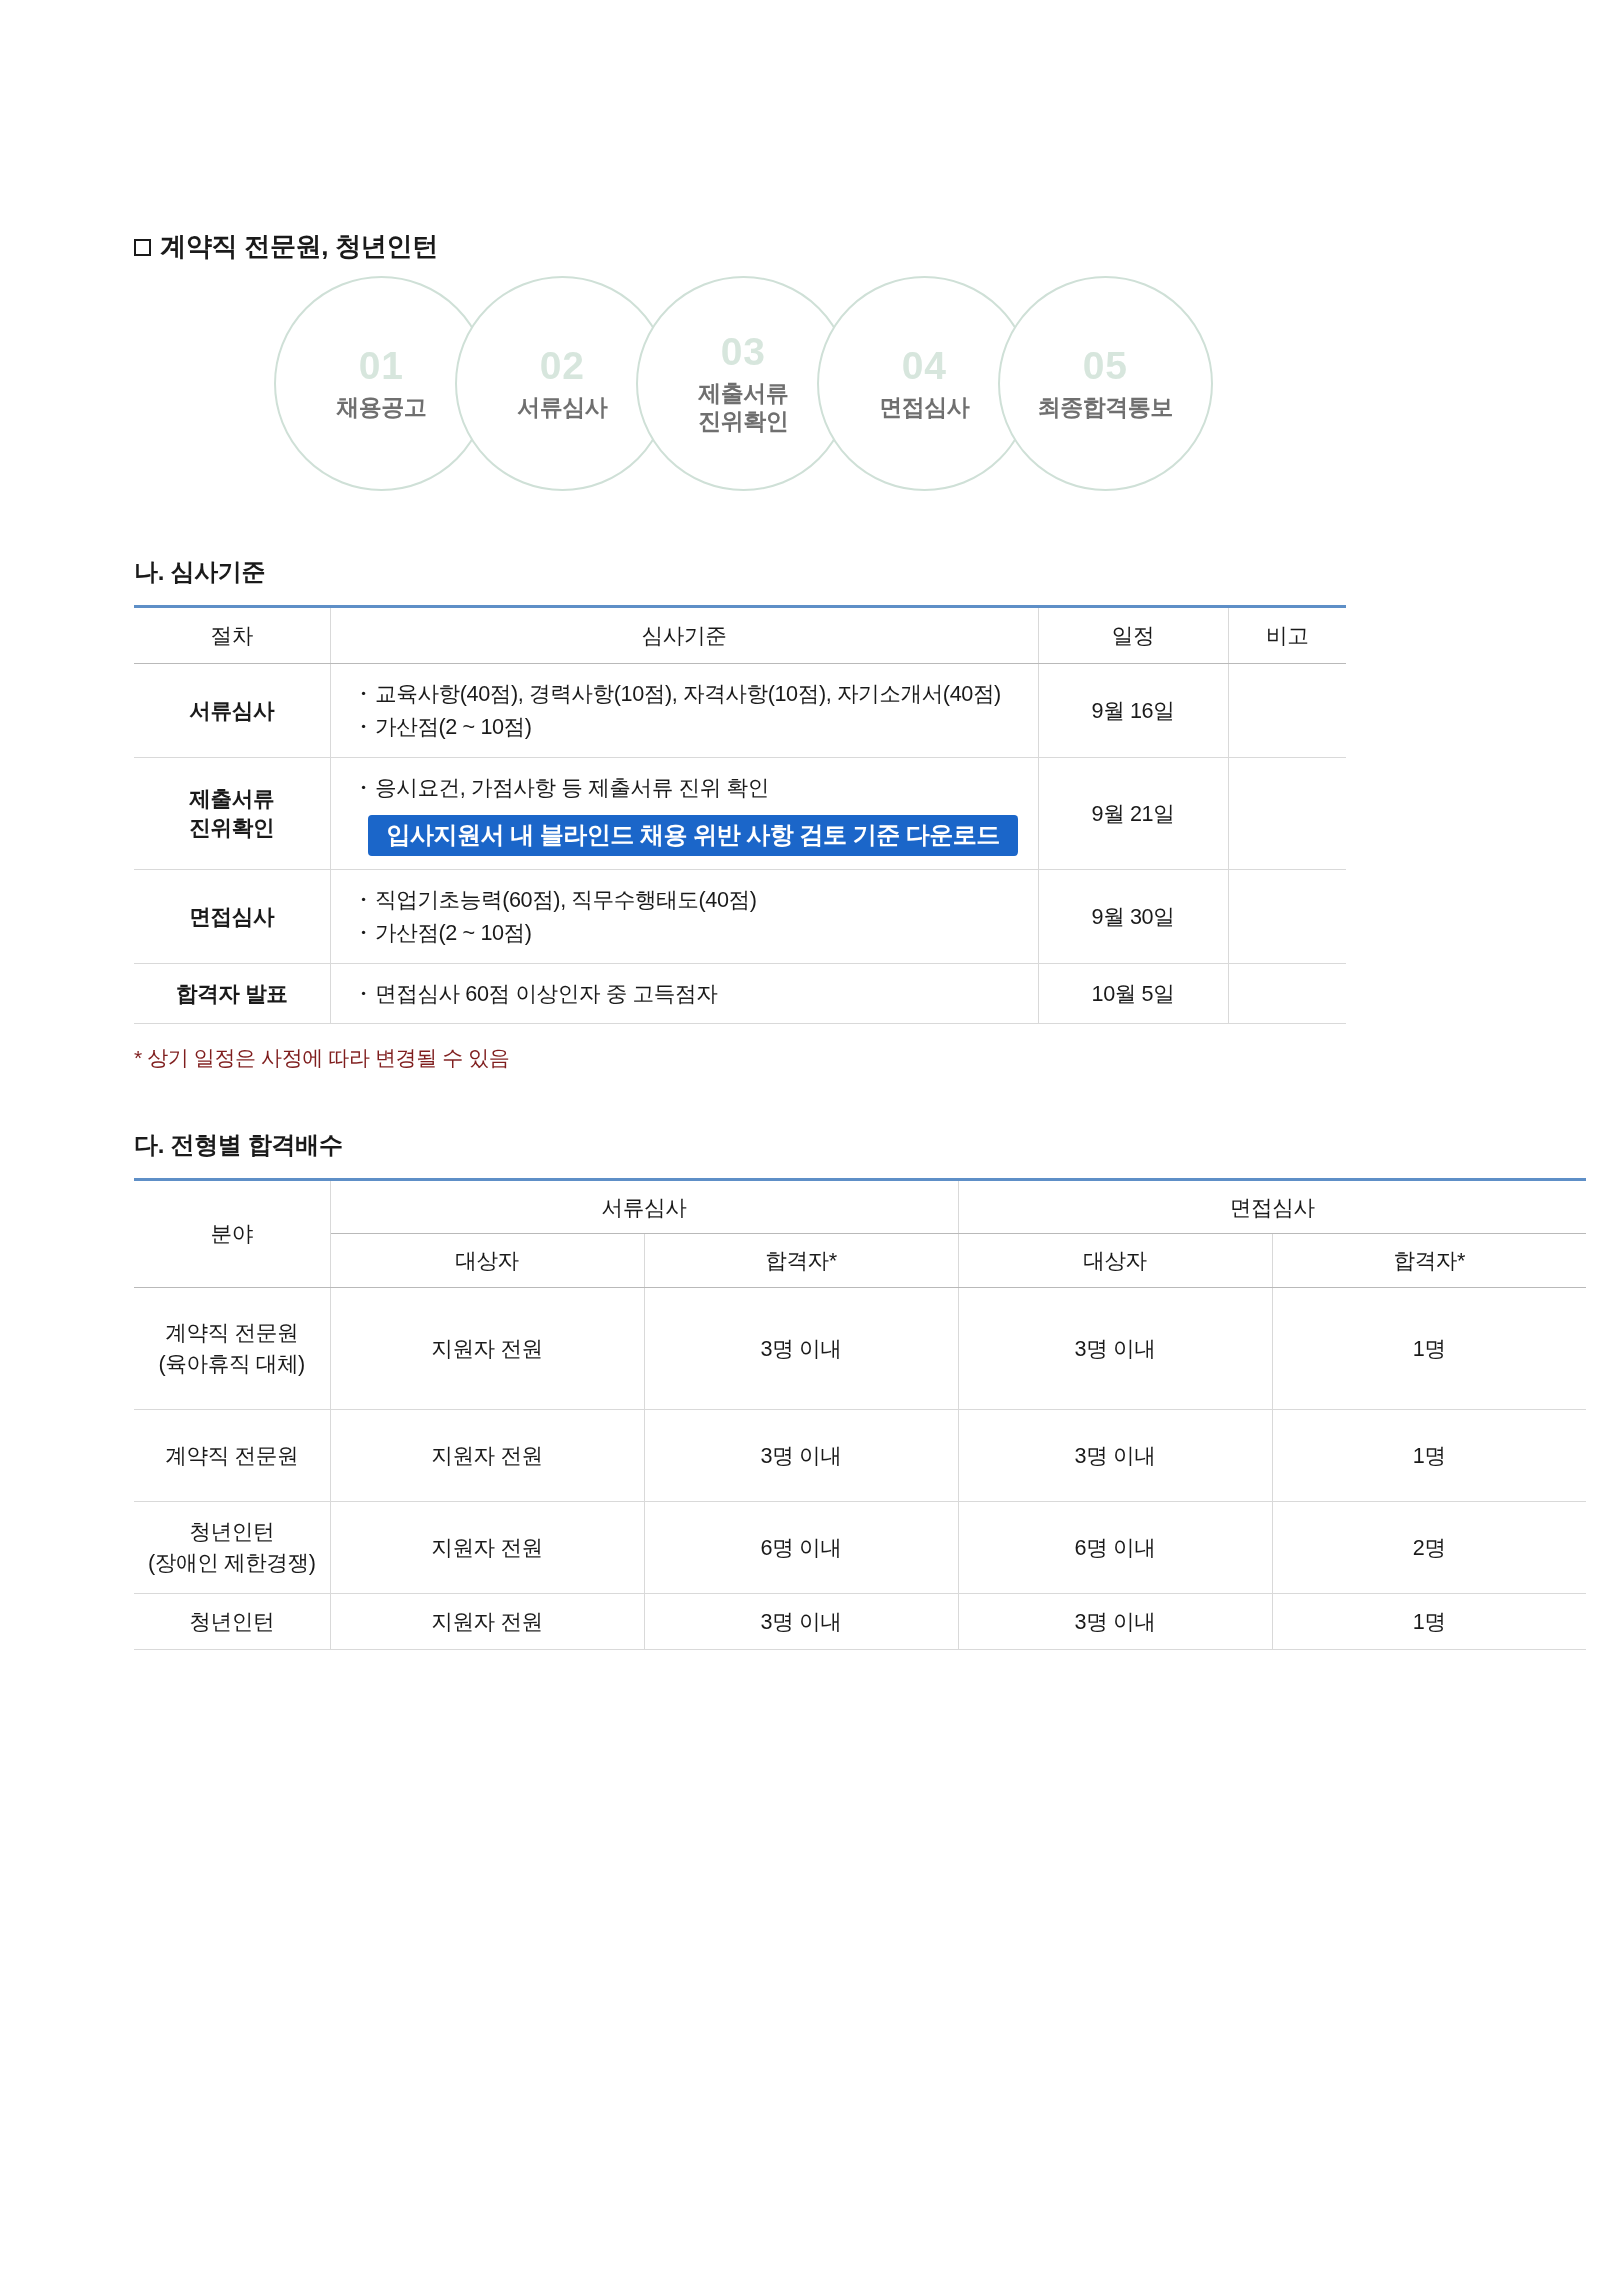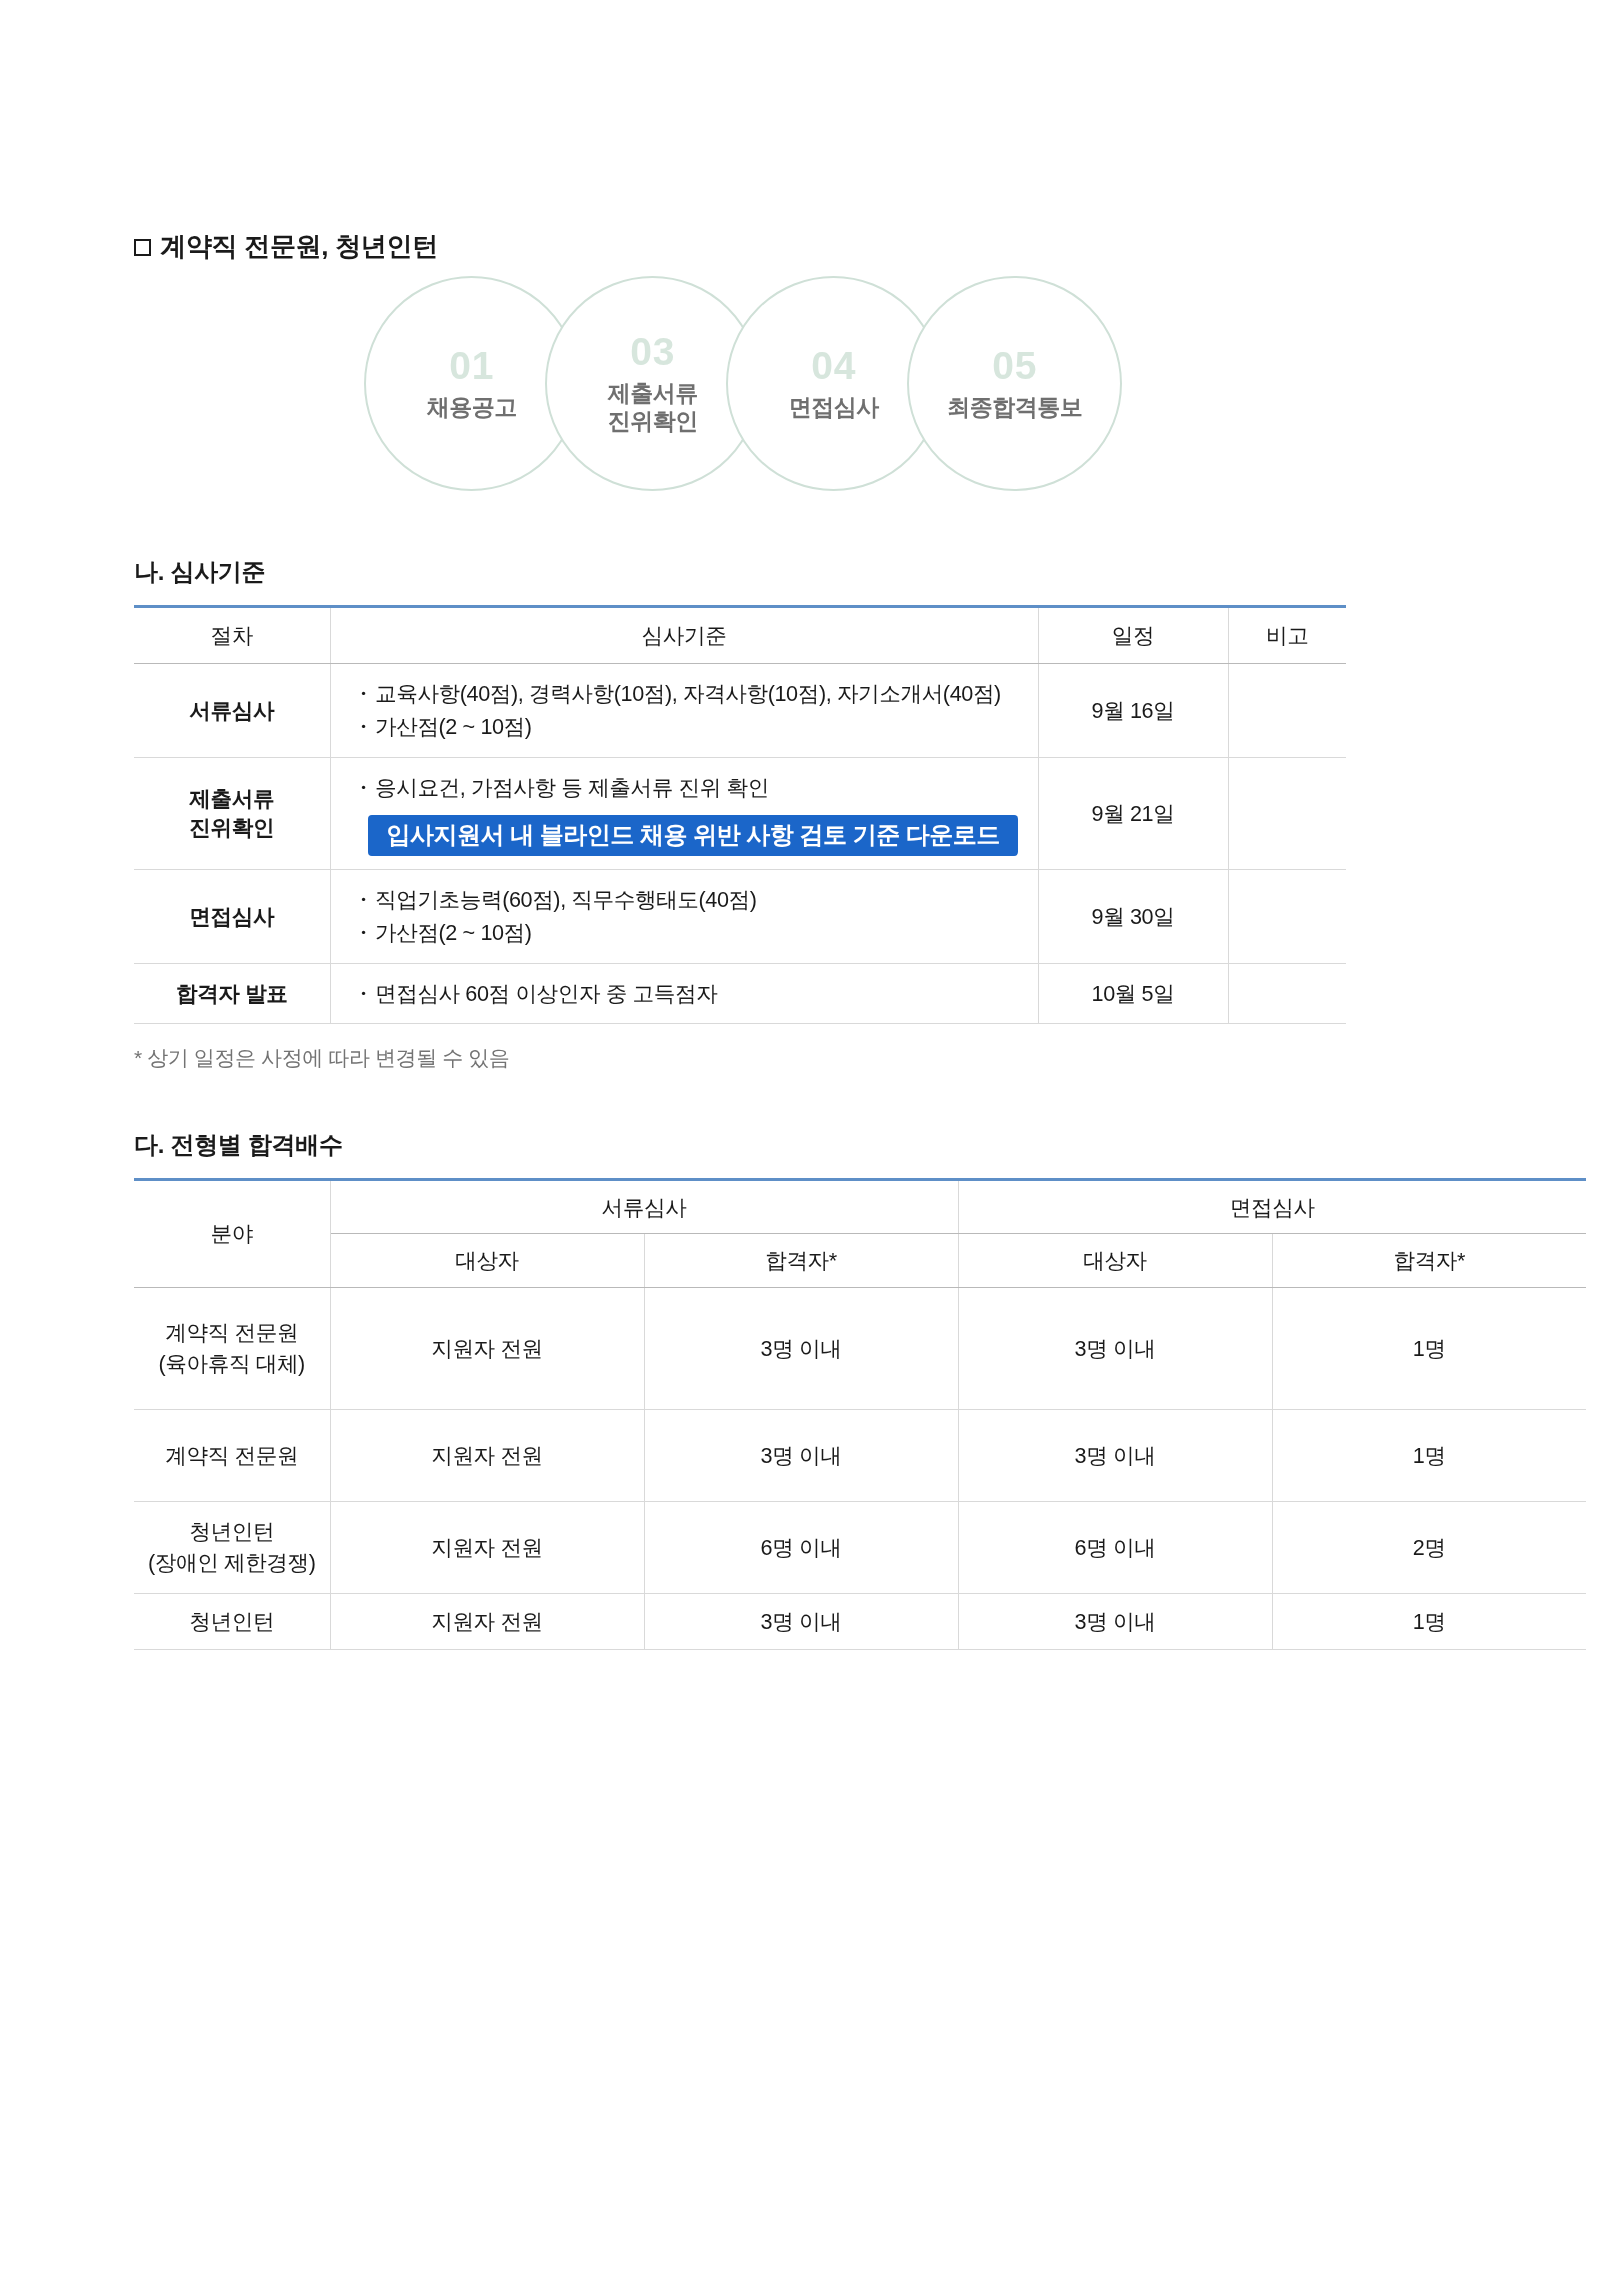--- a/index.html
+++ b/index.html
@@ -136,21 +136,21 @@
     font-weight: bold;
     letter-spacing: -0.5px;
     border-radius: 3.9px;
     padding: 7.9px 18.3px 9.2px 18.3px;
     line-height: 1;
   }
   .note {
     margin-top: 19.6px;
     font-size: 21px;
     letter-spacing: -0.4px;
-    color: #737373;
+    color: #7f1d1d;
   }
 
   
   #ratio-table th, #ratio-table td {
     padding: 11.8px 6.5px;
   }
   #ratio-table td.field {
     text-align: center;
     line-height: 1.45;
   }
@@ -165,20 +165,24 @@
   <h1 class="section-title">
     <span class="square-mark"></span>
     <span>계약직 전문원, 청년인턴</span>
   </h1>
 
 
   <div class="process">
     <div class="circle">
       <div class="num">01</div>
       <div class="cap">채용공고</div>
+    </div>
+    <div class="circle">
+      <div class="num">02</div>
+      <div class="cap">서류심사</div>
     </div>
     <div class="circle">
       <div class="num">03</div>
       <div class="cap" style="white-space:pre-line;">제출서류
 진위확인</div>
     </div>
     <div class="circle">
       <div class="num">04</div>
       <div class="cap">면접심사</div>
     </div>

